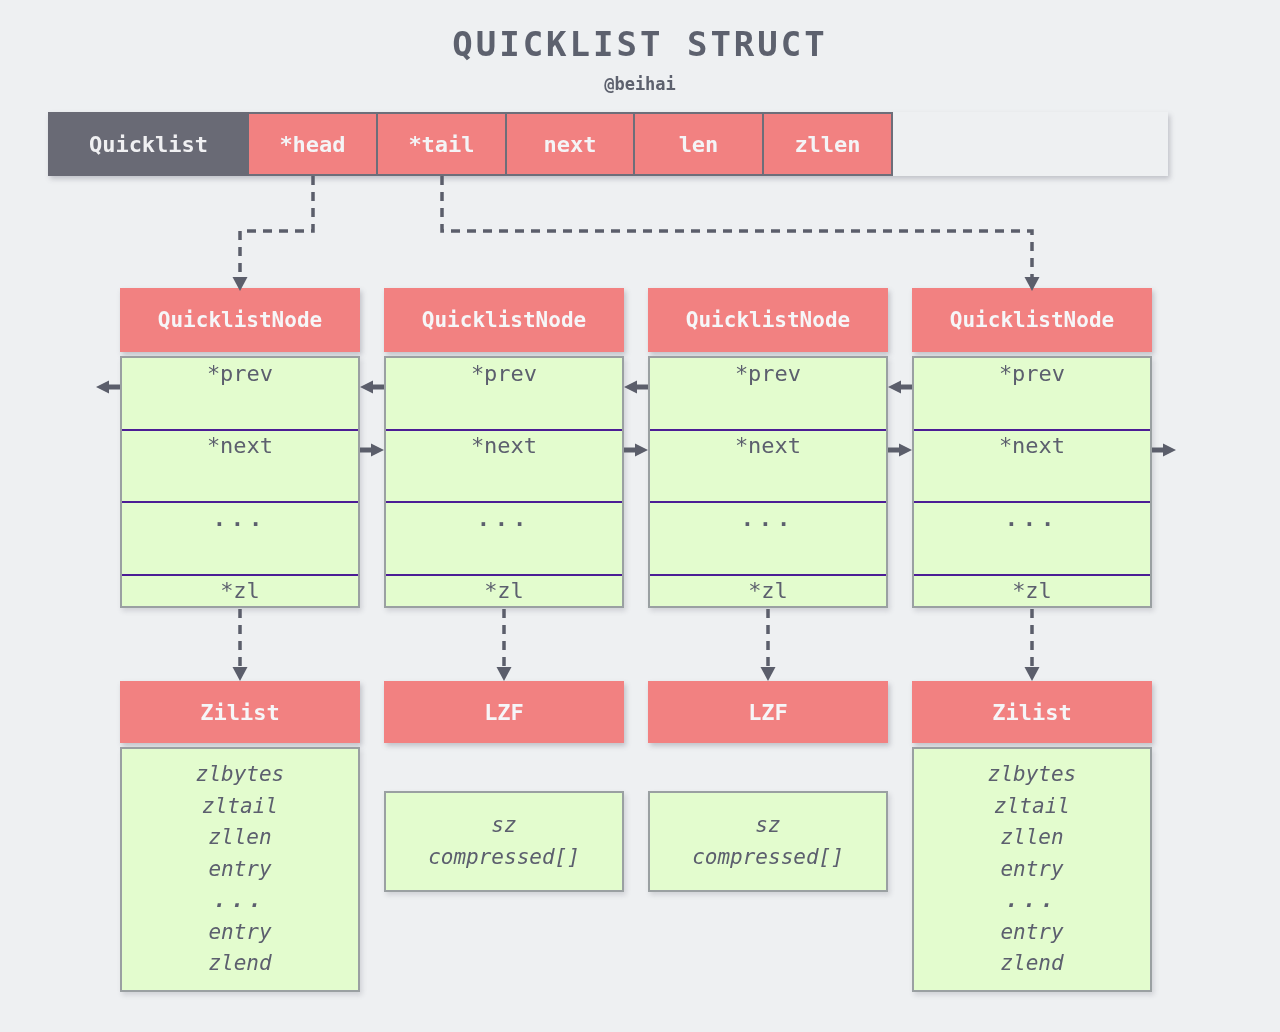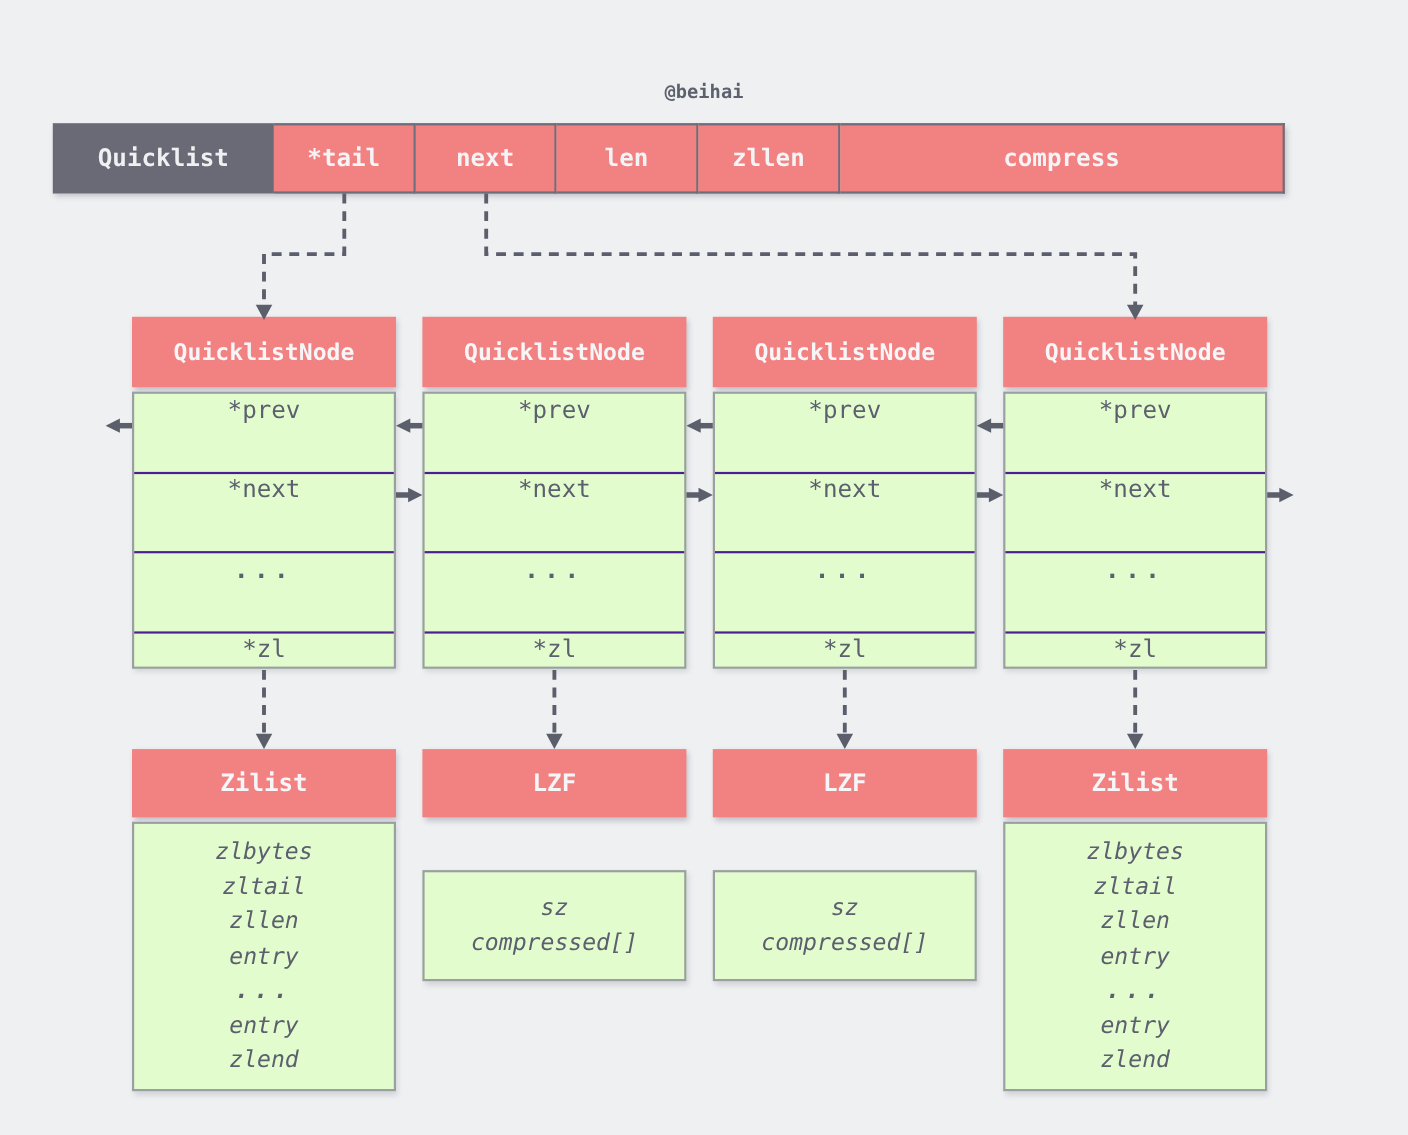--- a/index.html
+++ b/index.html
@@ -62,29 +62,30 @@
   .overlay path{fill:none;stroke:var(--line);stroke-width:3.5;}
   .overlay path.dashed{stroke-dasharray:9 7;}
   .overlay line{stroke:var(--line);stroke-width:5;}
   .overlay polygon{fill:var(--line);}
 </style>
 </head>
 <body>
 
 <div class="canvas">
 
+  <div class="title">QUICKLIST STRUCT</div>
   <div class="subtitle">@beihai</div>
 
   <div class="qrow">
     <div class="qcell first" style="width:201px">Quicklist</div>
+    <div class="qcell" style="width:129px">*head</div>
     <div class="qcell" style="width:129px">*tail</div>
     <div class="qcell" style="width:128px">next</div>
     <div class="qcell" style="width:129px">len</div>
     <div class="qcell" style="width:129px">zllen</div>
-    <div class="qcell" style="flex:1">compress</div>
   </div>
 
   <div class="nhead" style="left:120px;top:288px">QuicklistNode</div>
   <div class="nbody" style="left:120px">
     <div class="nrow">*prev</div>
     <div class="nrow">*next</div>
     <div class="nrow dots">...</div>
     <div class="nrow">*zl</div>
   </div>
 

